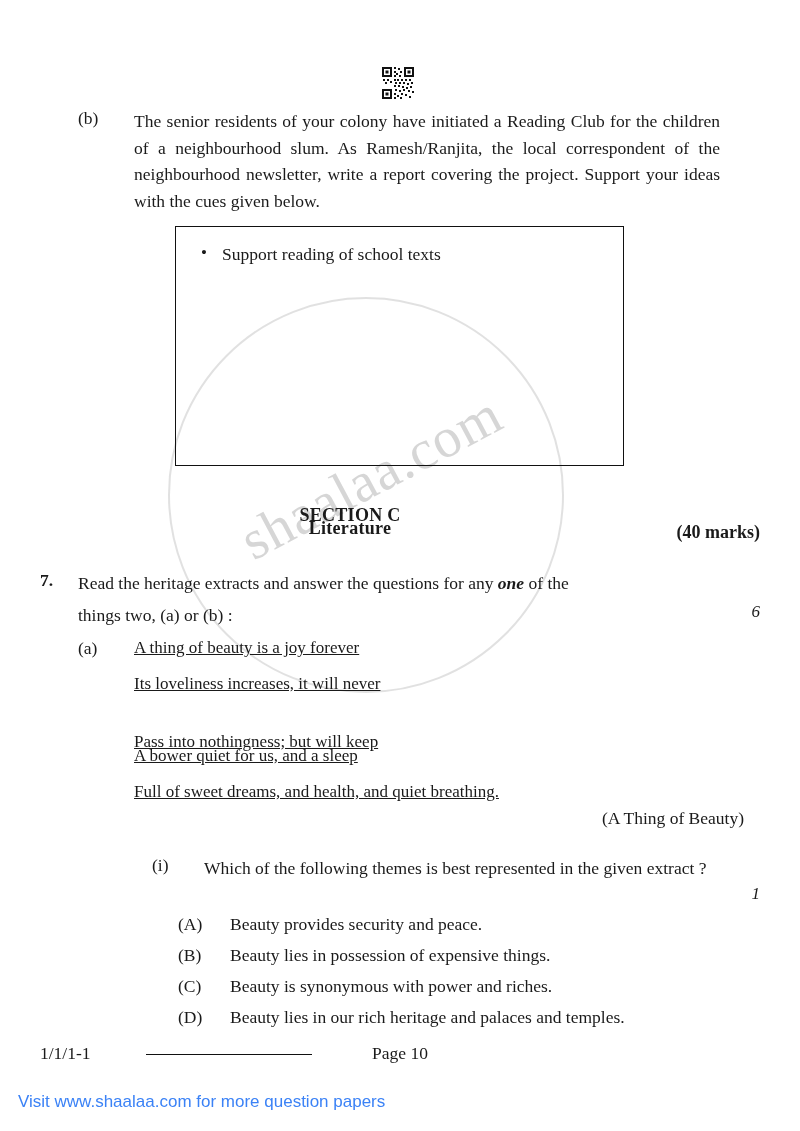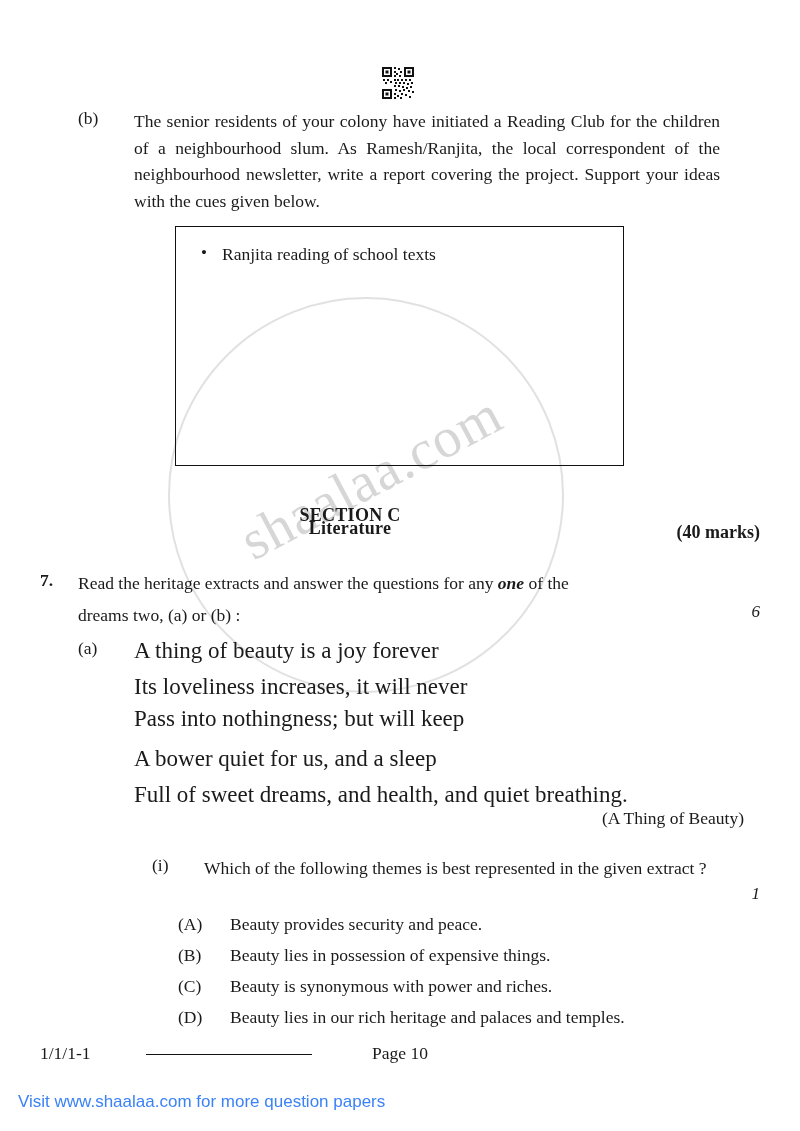--- a/index.html
+++ b/index.html
@@ -140,21 +140,22 @@
   .mark-num {
     position: absolute;
     right: 40px;
     font-style: italic;
     font-size: 17px;
   }
 
   .poem-line {
     position: absolute;
     left: 134px;
-    font-size: 23px;
+    font-size: 17px;
+    text-decoration: underline;
   }
 
   .poem-src {
     position: absolute;
     right: 56px;
     font-size: 17.5px;
   }
 
   .opt-row {
     position: absolute;
@@ -264,39 +265,39 @@
     <div class="wm-text">shaalaa.com</div>
   </div>
 
   <div class="content">
 
     <div class="marker" style="left:78px; top:108px;">(b)</div>
     <div class="q-block para-just" style="left:134px; top:108px; width:586px;">The senior residents of your colony have initiated a Reading Club for the children of a neighbourhood slum. As Ramesh/Ranjita, the local correspondent of the neighbourhood newsletter, write a report covering the project. Support your ideas with the cues given below.</div>
 
     <div class="cue-box">
       <ul class="cue-list">
-        <li>Ranjita reading of school texts</li>
+        <li>Support reading of school texts</li>
       </ul>
     </div>
 
     <div class="section-title" style="top:505px;">SECTION C</div>
     <div class="section-title" style="top:518px;">Literature</div>
     <div class="marks-right" style="top:522px;text-align:center;">(40 marks)</div>
 
     <div class="marker bold" style="left:40px; top:570px;">7.</div>
     <div class="q-block" style="left:78px; top:570px; width:642px; text-align:justify;">
       <span>Read the heritage extracts and answer the questions for any </span><span class="bi">one</span><span> of the</span>
     </div>
-    <div class="q-block" style="left:78px; top:602px; width:600px;">dreams two, (a) or (b) :</div>
+    <div class="q-block" style="left:78px; top:602px; width:600px;">things two, (a) or (b) :</div>
     <div class="mark-num" style="top:602px;">6</div>
 
     <div class="marker" style="left:78px; top:638px;">(a)</div>
     <div class="poem-line" style="top:638px;">A thing of beauty is a joy forever</div>
     <div class="poem-line" style="top:674px;">Its loveliness increases, it will never</div>
-    <div class="poem-line" style="top:706px;text-align:center;">Pass into nothingness; but will keep</div>
+    <div class="poem-line" style="top:732px;text-align:center;">Pass into nothingness; but will keep</div>
     <div class="poem-line" style="top:746px;">A bower quiet for us, and a sleep</div>
     <div class="poem-line" style="top:782px;">Full of sweet dreams, and health, and quiet breathing.</div>
     <div class="poem-src" style="top:808px;">(A Thing of Beauty)</div>
 
     <div class="marker" style="left:152px; top:855px;">(i)</div>
     <div class="q-block para-just" style="left:204px; top:855px; width:516px;">Which of the following themes is best represented in the given extract ?</div>
     <div class="mark-num" style="top:884px;">1</div>
 
     <div class="opt-label" style="left:178px; top:914px;">(A)</div>
     <div class="opt-row" style="left:230px; top:914px; width:490px;">Beauty provides security and peace.</div>

